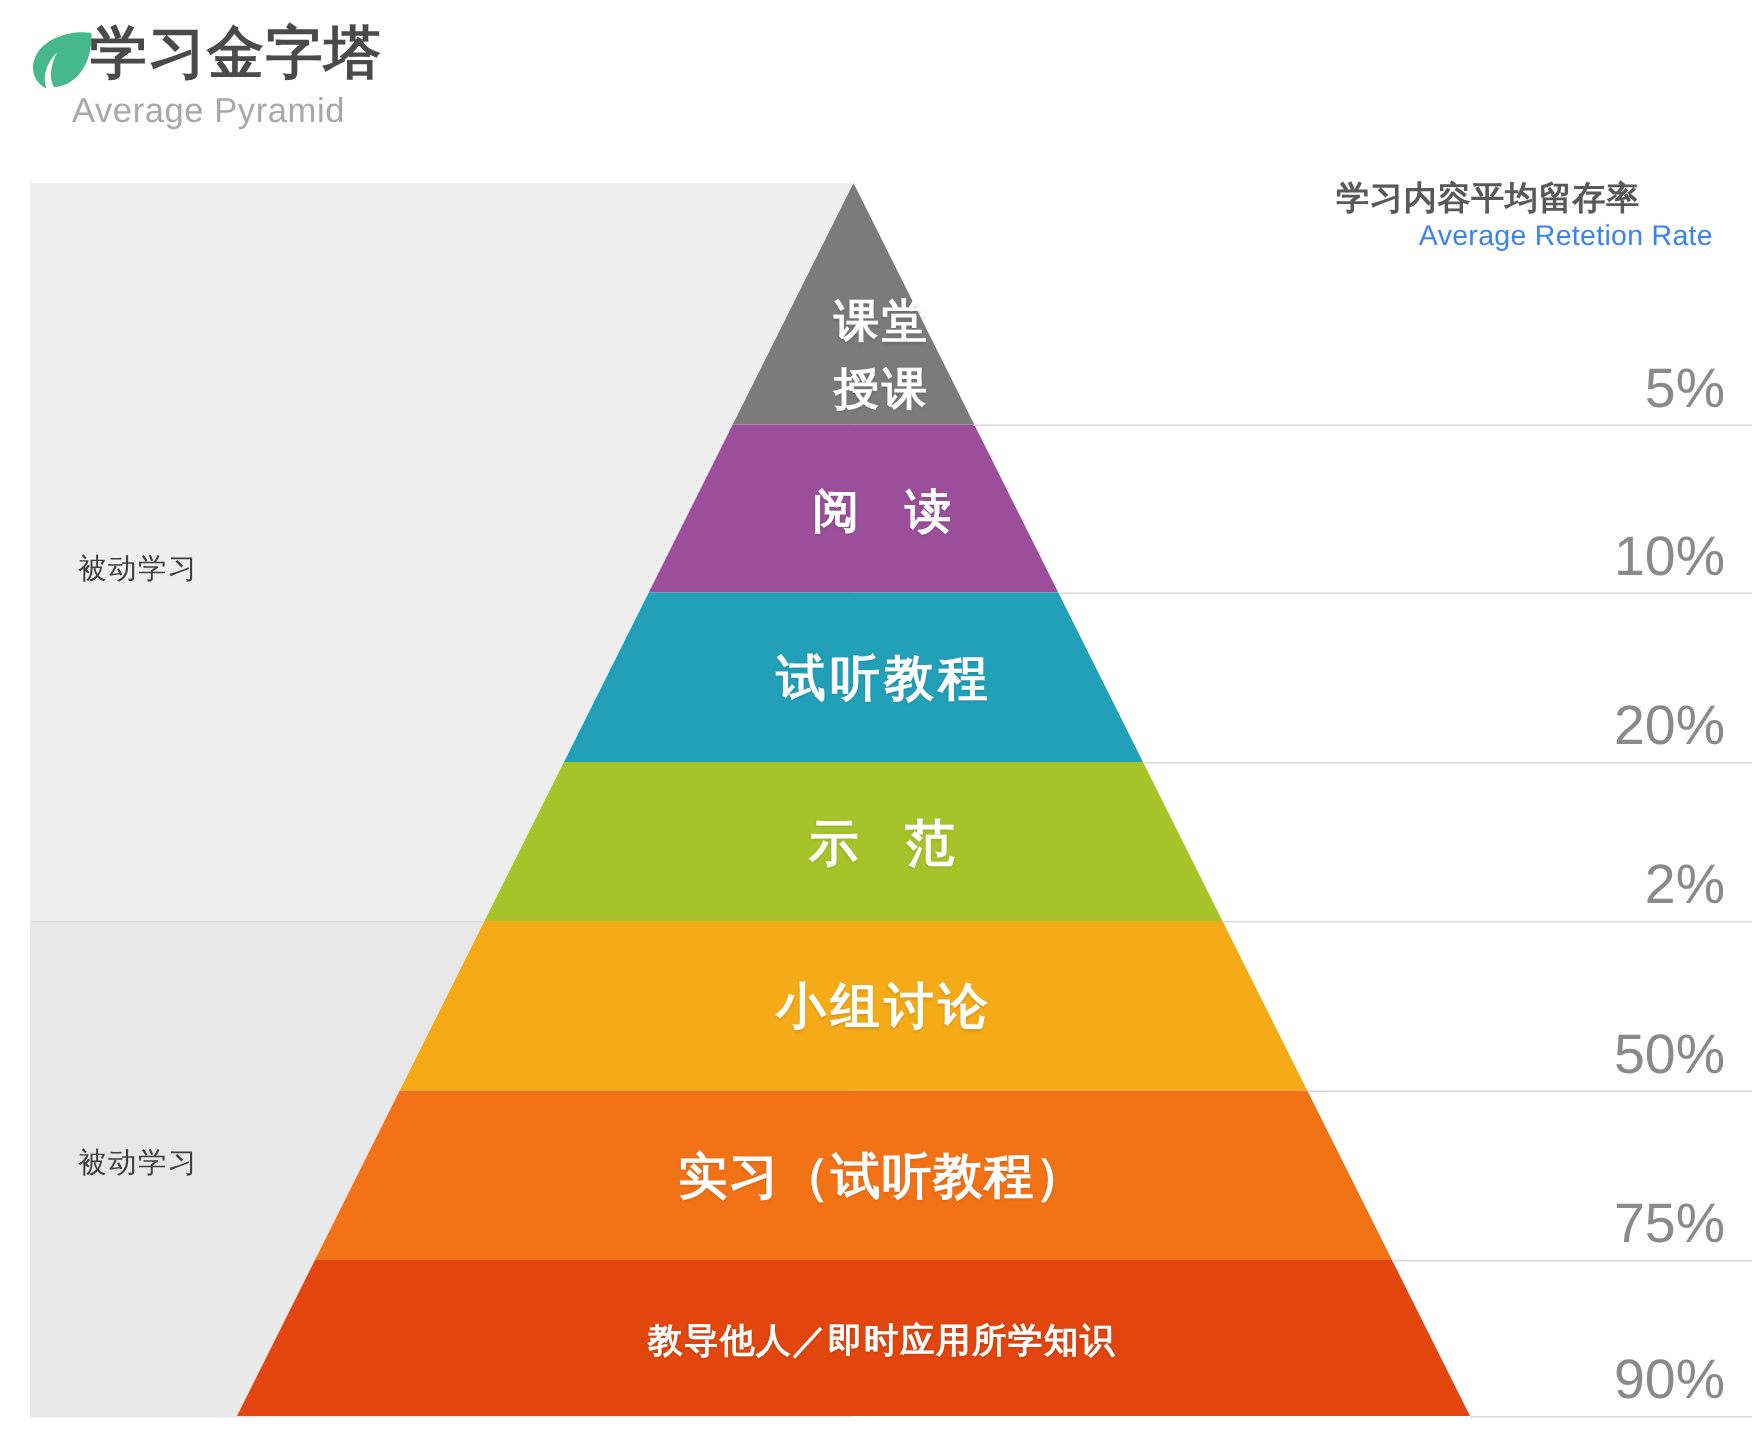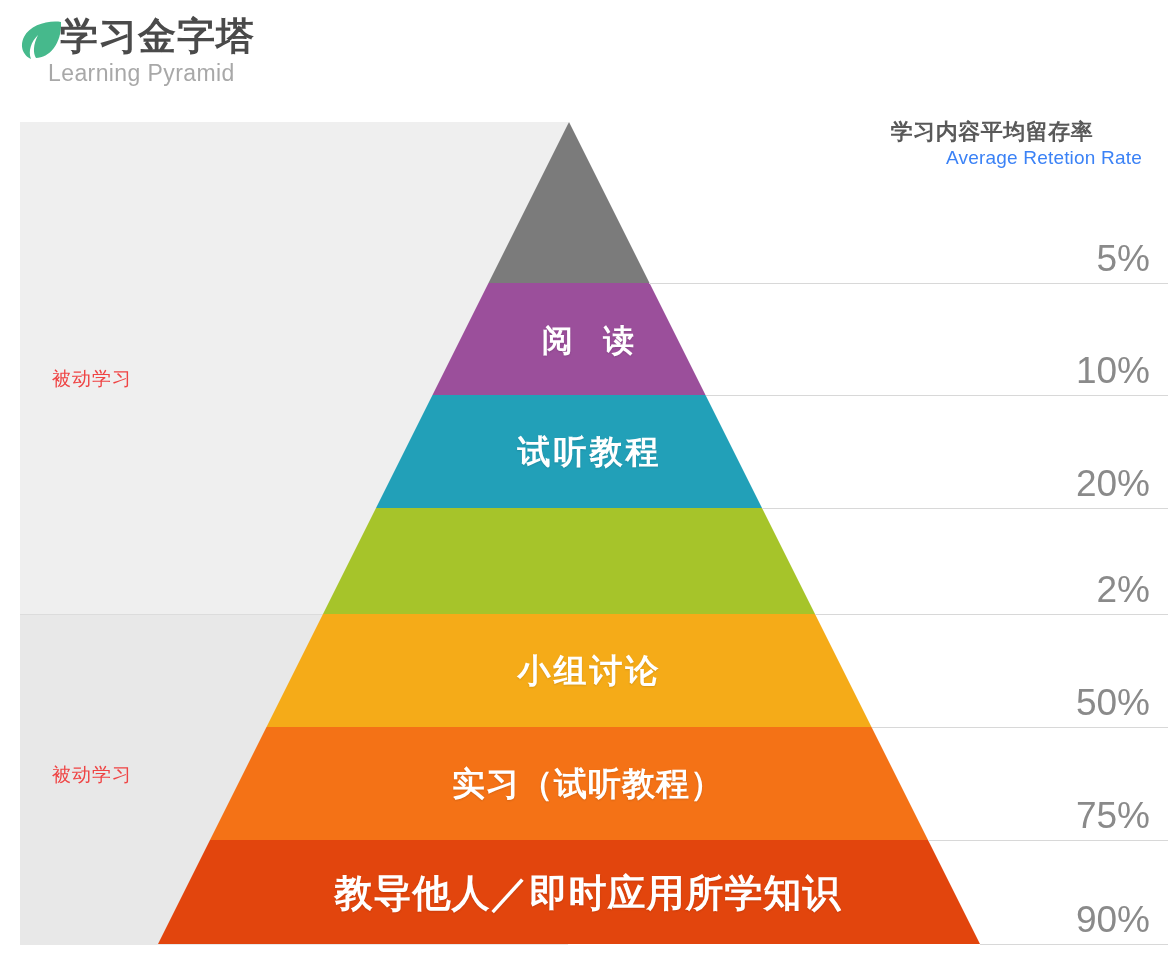--- a/index.html
+++ b/index.html
@@ -72,21 +72,21 @@
   #mode-panel-active {
     top: 614px;
     height: 330px;
     background: #e8e8e8;
     border-top: 1px solid #dcdcdc;
   }
   .mode-label {
     position: absolute;
     left: 52px;
     font-size: 19px;
-    color: #ef4444;
+    color: #404040;
     letter-spacing: 1px;
     white-space: nowrap;
   }
   #mode-label-passive { top: 366px; }
   #mode-label-active  { top: 762px; }
 
   
   #pyramid-svg {
     position: absolute;
     left: 0;
@@ -107,21 +107,21 @@
     text-shadow: 0 1px 2px rgba(0,0,0,0.12);
   }
   .tier-label span { display: block; }
 
   #tier-label-0 { top: 192px; font-size: 30px; line-height: 45px; letter-spacing: 2px; }
   #tier-label-1 { top: 322px; font-size: 31px; line-height: 38px; letter-spacing: 11px; text-indent: 11px; }
   #tier-label-2 { top: 432px; font-size: 33px; line-height: 40px; letter-spacing: 3px; text-indent: 3px; }
   #tier-label-3 { top: 542px; font-size: 33px; line-height: 40px; letter-spacing: 11px; text-indent: 11px; }
   #tier-label-4 { top: 651px; font-size: 33px; line-height: 40px; letter-spacing: 3px; text-indent: 3px; }
   #tier-label-5 { top: 764px; font-size: 33px; line-height: 40px; letter-spacing: 1px; }
-  #tier-label-6 { top: 873px; font-size: 38px; line-height: 40px; letter-spacing: 1px; }
+  #tier-label-6 { top: 873px; font-size: 23px; line-height: 40px; letter-spacing: 1px; }
 
   
   #legend {
     position: absolute;
     right: 26px;
     top: 118px;
     width: 300px;
     text-align: right;
   }
   #legend-cn {
@@ -169,21 +169,21 @@
 </head>
 <body>
 
 <div id="stage">
 
   <div id="header">
     <svg id="leaf-icon" viewBox="0 0 46 42">
       <path d="M43 2 C30 0 12 5 6 17 C1 27 6 36 13 39 C10 31 13 22 20 15 C15 25 15 33 18 38 C31 38 44 24 43 2 Z" fill="#46b98c"></path>
     </svg>
     <div id="title-cn">学习金字塔</div>
-    <div id="title-en">Learning Pyramid</div>
+    <div id="title-en">Average Pyramid</div>
   </div>
 
   <div class="mode-panel" id="mode-panel-passive"></div>
   <div class="mode-panel" id="mode-panel-active"></div>
 
   <svg id="pyramid-svg" viewBox="0 0 1176 964">
 
     <polygon points="569,122 649.5,283 488.5,283" fill="#7b7b7b"></polygon>
 
     <polygon points="488.5,283 649.5,283 705.5,395 432.5,395" fill="#9b4f9b"></polygon>
@@ -192,22 +192,27 @@
 
     <polygon points="376,508 762,508 815,614 323,614" fill="#a6c42a"></polygon>
 
     <polygon points="323,614 815,614 871.5,727 266.5,727" fill="#f5ab18"></polygon>
 
     <polygon points="266.5,727 871.5,727 928,840 210,840" fill="#f47216"></polygon>
 
     <polygon points="210,840 928,840 980,944 158,944" fill="#e2450d"></polygon>
   </svg>
 
+  <div class="tier-label" id="tier-label-0">
+    <span>课堂</span>
+    <span>授课</span>
+  </div>
   <div class="tier-label" id="tier-label-1">阅 读</div>
   <div class="tier-label" id="tier-label-2">试听教程</div>
+  <div class="tier-label" id="tier-label-3">示 范</div>
   <div class="tier-label" id="tier-label-4">小组讨论</div>
   <div class="tier-label" id="tier-label-5">实习（试听教程）</div>
   <div class="tier-label" id="tier-label-6">教导他人／即时应用所学知识</div>
 
   <div class="mode-label" id="mode-label-passive">被动学习</div>
   <div class="mode-label" id="mode-label-active">被动学习</div>
 
   <div id="legend">
     <div id="legend-cn">学习内容平均留存率</div>
     <div id="legend-en">Average Retetion Rate</div>

